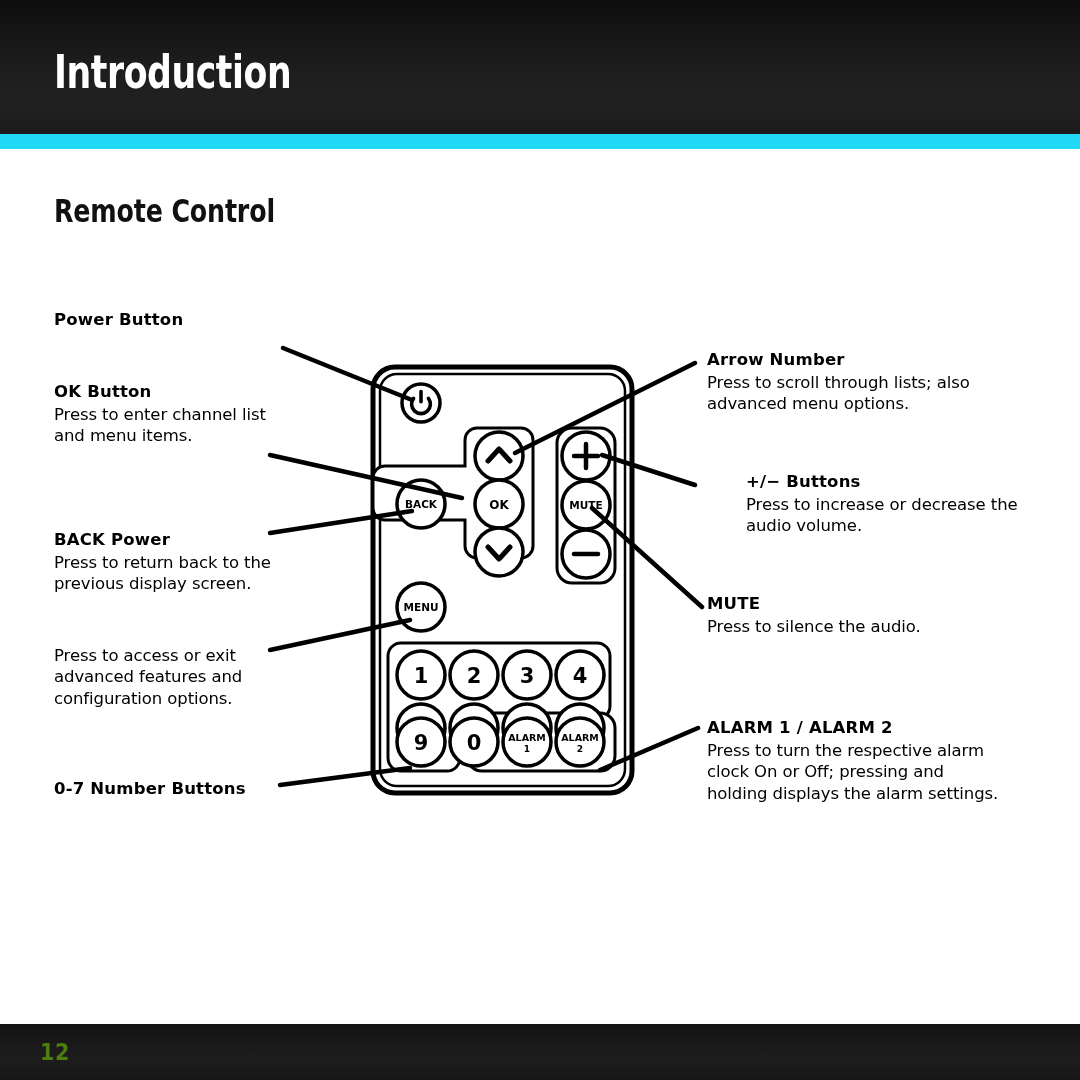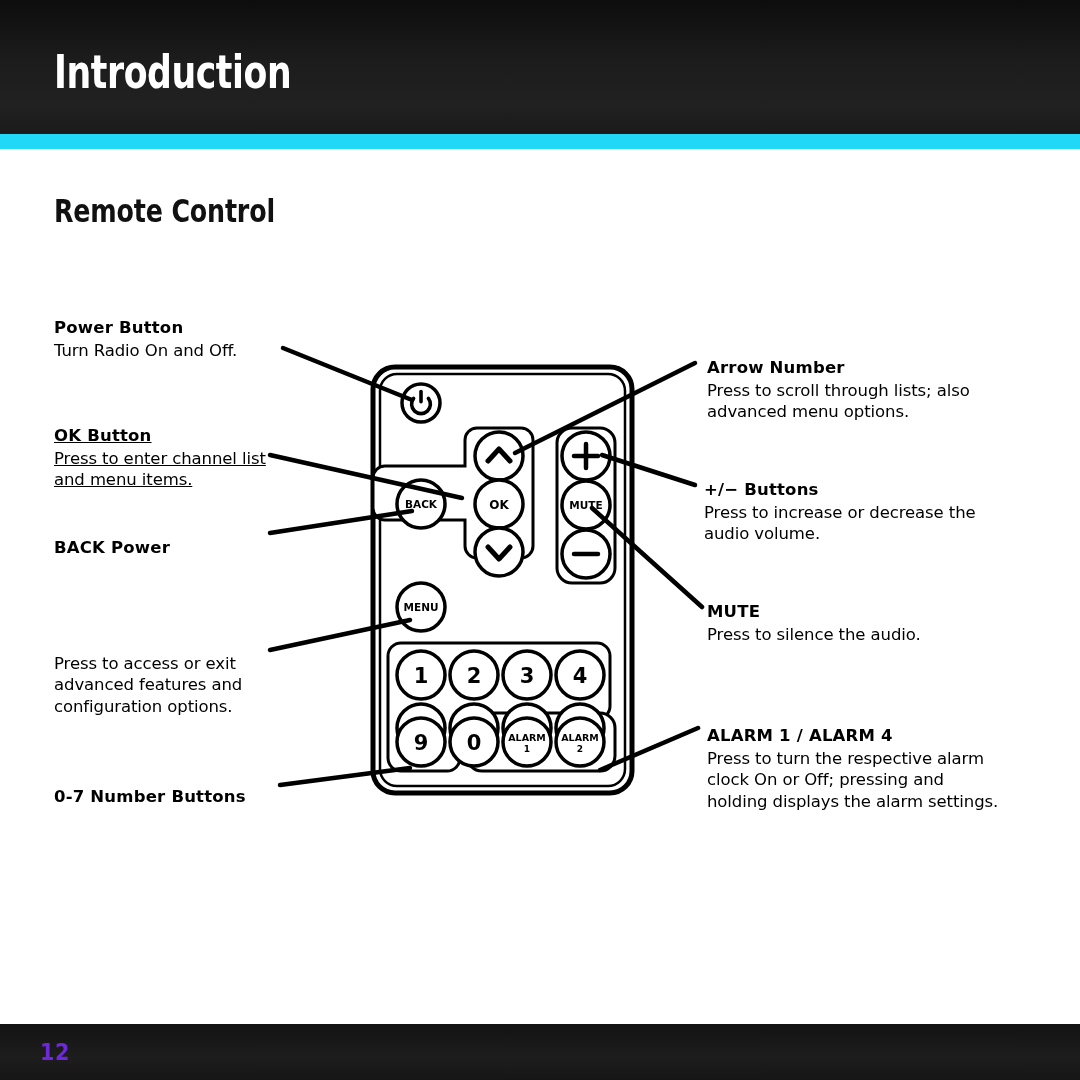--- a/index.html
+++ b/index.html
@@ -53,21 +53,20 @@
     color: #111111;
     transform: scaleX(0.88);
     transform-origin: left top;
     white-space: nowrap;
   }
 
   
   .callout {
     position: absolute;
     width: 300px;
-    margin-top: 8px;
   }
   .callout .c-title {
     font-size: 16.5px;
     font-weight: bold;
     letter-spacing: 0.2px;
     line-height: 1.25;
     margin-bottom: 1px;
     white-space: nowrap;
   }
   .callout .c-body {
@@ -94,72 +93,72 @@
     left: 0; top: 1024px;
     width: 1080px; height: 56px;
     background: linear-gradient(180deg, #131313 0%, #1d1d1d 60%, #161616 100%);
   }
   #page-number {
     position: absolute;
     left: 40px; top: 1039px;
     font-family: "DejaVu Sans Condensed", "Liberation Sans Narrow", "DejaVu Sans", sans-serif;
     font-size: 23px;
     font-weight: bold;
-    color: #6d28d9;
+    color: #4d7c0f;
     letter-spacing: 0.5px;
   }
 </style>
 </head>
 <body>
 
 <div id="header-band"></div>
 <div id="page-title">Introduction</div>
 <div id="accent-stripe"></div>
 
 <div id="section-heading">Remote Control</div>
 
 <div class="callout" style="left:54px; top:310px;">
   <div class="c-title">Power Button</div>
-  <div class="c-body">Turn Radio On and Off.</div>
-</div>
-
-<div class="callout" style="left:54px; top:418px; width:245px;text-decoration:underline;">
+</div>
+
+<div class="callout" style="left:54px; top:382px; width:245px;">
   <div class="c-title">OK Button</div>
   <div class="c-body">Press to enter channel list and menu items.</div>
 </div>
 
 <div class="callout" style="left:54px; top:530px; width:250px;">
   <div class="c-title">BACK Power</div>
+  <div class="c-body">Press to return back to the previous display screen.</div>
 </div>
 
 <div class="callout" style="left:54px; top:645px; width:250px;">
   <div class="c-body">Press to access or exit advanced features and configuration options.</div>
 </div>
 
 <div class="callout" style="left:54px; top:779px; width:270px;">
   <div class="c-title">0-7 Number Buttons</div>
 </div>
 
 <div class="callout right" style="left:707px; top:350px; width:300px;">
   <div class="c-title">Arrow Number</div>
   <div class="c-body">Press to scroll through lists; also advanced menu options.</div>
 </div>
 
-<div class="callout right" style="left:704px; top:472px; width:300px;">
+<div class="callout right" style="left:746px; top:472px; width:300px;">
   <div class="c-title">+/− Buttons</div>
   <div class="c-body">Press to increase or decrease the audio volume.</div>
 </div>
 
 <div class="callout right" style="left:707px; top:594px; width:300px;">
   <div class="c-title">MUTE</div>
   <div class="c-body">Press to silence the audio.</div>
 </div>
 
 <div class="callout right" style="left:707px; top:718px; width:300px;">
-  <div class="c-title">ALARM 1 / ALARM 4</div>
+  <div class="c-title">ALARM 1 / ALARM 2</div>
   <div class="c-body">Press to turn the respective alarm clock On or Off; pressing and holding displays the alarm settings.</div>
 </div>
 
 <div id="remote-figure">
 <svg id="remote-svg" width="470" height="490" viewBox="0 0 470 490" xmlns="http://www.w3.org/2000/svg">
 
   <g fill="#ffffff" stroke="#000000">
     <rect x="118" y="37" width="259" height="426" rx="22" ry="22" stroke-width="5"></rect>
     <rect x="125" y="44" width="245" height="412" rx="17" ry="17" stroke-width="2.5"></rect>
   </g>

